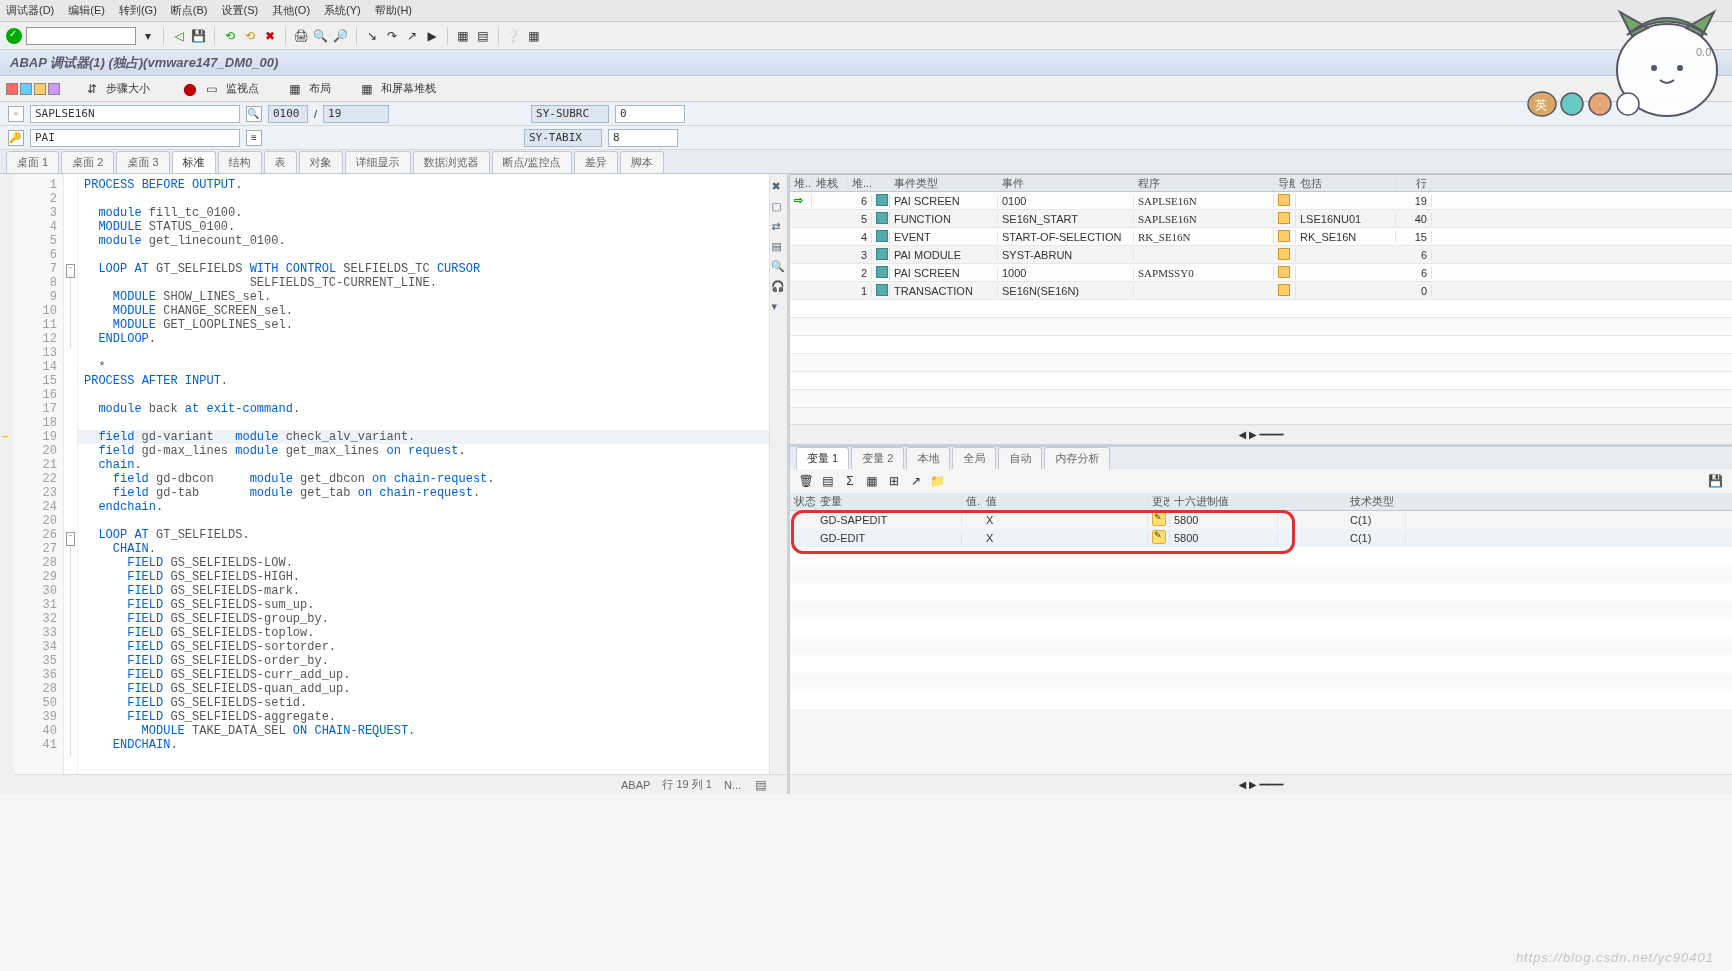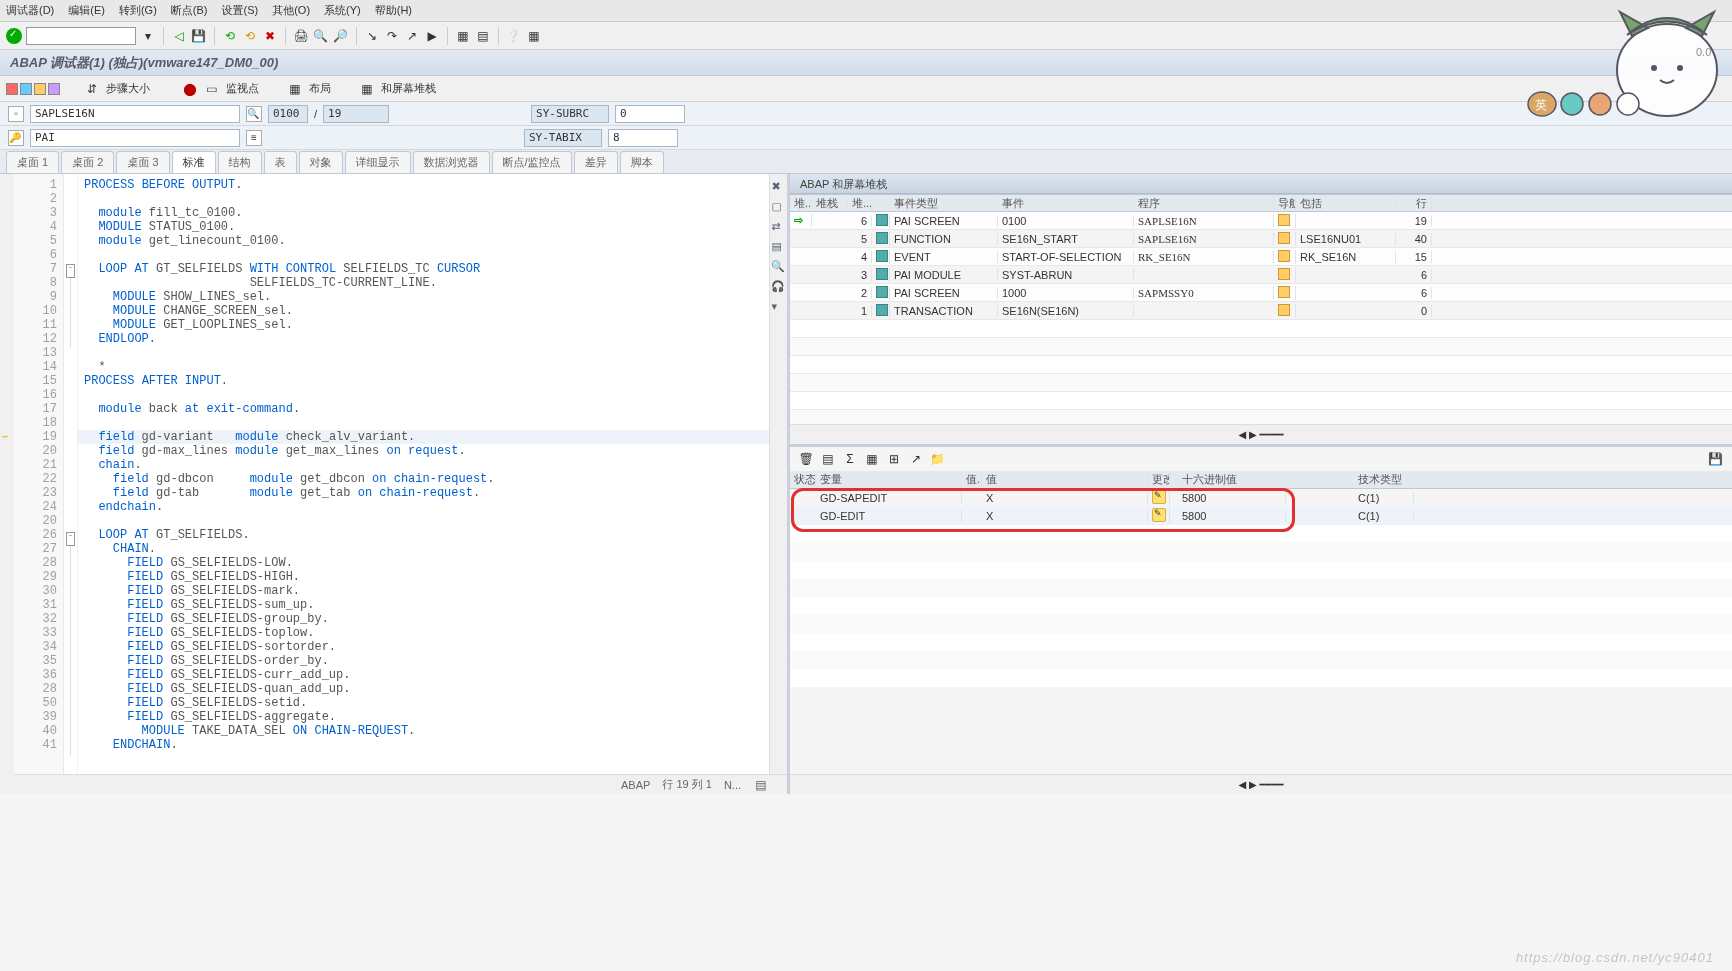--- a/index.html
+++ b/index.html
@@ -49,21 +49,21 @@
     .stk-cell { padding: 0 4px; border-right: 1px solid #e0e4ea; overflow: hidden; white-space: nowrap; }
     .c-arr { width: 22px; } .c-st { width: 36px; } .c-no { width: 24px; text-align: right; } .c-ico { width: 18px; } .c-et { width: 108px; } .c-ev { width: 136px; } .c-prog { width: 140px; font-family: Liberation Serif, serif; } .c-nav { width: 22px; } .c-inc { width: 100px; } .c-ln { width: 36px; text-align: right; }
     .stk-scroll { height: 20px; background: #f0f0f0; display: flex; align-items: center; justify-content: center; gap: 4px; font-size: 10px; border-top: 1px solid #ddd; }
     .var-pane { flex: 1; display: flex; flex-direction: column; border-top: 3px solid #c8d0dc; }
     .var-tabs { background: #e8ecf2; height: 22px; display: flex; align-items: flex-end; padding: 0 6px; }
     .var-toolbar { height: 24px; background: #f5f5f5; display: flex; align-items: center; padding: 0 8px; gap: 6px; }
     .var-table { flex: 1; position: relative; }
     .var-hdr, .var-row { display: flex; height: 18px; align-items: center; font-size: 11px; }
     .var-hdr { background: #e4e9f0; border-bottom: 1px solid #c0c8d4; color: #555; }
     .var-cell { padding: 0 4px; border-right: 1px solid #e0e4ea; overflow: hidden; white-space: nowrap; }
-    .v-st { width: 26px; } .v-name { width: 146px; } .v-g { width: 20px; } .v-val { width: 166px; } .v-ed { width: 22px; } .v-hex { width: 108px; margin-left: 8px; } .v-sp { width: 68px; } .v-tt { width: 60px; }
+    .v-st { width: 26px; } .v-name { width: 146px; } .v-g { width: 20px; } .v-val { width: 166px; } .v-ed { width: 22px; } .v-hex { width: 108px; } .v-sp { width: 68px; } .v-tt { width: 60px; }
     .red-ring { position: absolute; border: 3px solid #e03030; border-radius: 12px; pointer-events: none; z-index: 10; }
     .pencil { width: 14px; height: 14px; background: #ffe070; border: 1px solid #d0b040; border-radius: 2px; display: inline-block; position: relative; }
     .pencil::after { content: '✎'; font-size: 9px; position: absolute; left: 1px; top: -1px; }
     .side-icons { width: 18px; background: #f0f0f0; border-left: 1px solid #ddd; display: flex; flex-direction: column; gap: 6px; padding-top: 6px; align-items: center; }
     .side-icons span { width: 14px; height: 14px; cursor: pointer; font-size: 11px; color: #567; }
     .footer-url { position: absolute; right: 18px; bottom: 6px; color: #c4c4c4; font-size: 13px; font-style: italic; letter-spacing: 1px; }
     .cat-overlay { position: absolute; right: 0; top: 0; width: 230px; height: 130px; pointer-events: none; opacity: 0.92; }
     .stk-body { flex:1; overflow:hidden; }
     .var-row-hl { background: #eef3fa; }
   </style>
@@ -325,21 +325,20 @@
       <span>▤</span>
       <span>🔍</span>
       <span>🎧</span>
       <span>▾</span>
     </div>
   </div>
 
   <div class="right-pane">
 
     <div class="stack-table">
-      <div class="stack-title">ABAP 和屏幕堆栈</div>
       <div class="stk-hdr">
         <div class="stk-cell c-arr">堆...</div>
         <div class="stk-cell c-st">堆栈</div>
         <div class="stk-cell c-no">堆...</div>
         <div class="stk-cell c-ico"></div>
         <div class="stk-cell c-et">事件类型</div>
         <div class="stk-cell c-ev">事件</div>
         <div class="stk-cell c-prog">程序</div>
         <div class="stk-cell c-nav">导航</div>
         <div class="stk-cell c-inc">包括</div>
@@ -488,20 +487,28 @@
             <div class="stk-cell c-prog"></div>
             <div class="stk-cell c-nav"></div>
             <div class="stk-cell c-inc"></div>
             <div class="stk-cell c-ln"></div>
           </div>
         </div>
       <div class="stk-scroll">◀ ▶ ━━━━</div>
     </div>
 
     <div class="var-pane">
+      <div class="var-tabs">
+        <div class="tab active">变量 1</div>
+        <div class="tab">变量 2</div>
+        <div class="tab">本地</div>
+        <div class="tab">全局</div>
+        <div class="tab">自动</div>
+        <div class="tab">内存分析</div>
+      </div>
       <div class="var-toolbar">
         <span class="tb-icon">🗑</span>
         <span class="tb-icon">▤</span>
         <span class="tb-icon">Σ</span>
         <span class="tb-icon">▦</span>
         <span class="tb-icon">⊞</span>
         <span class="tb-icon">↗</span>
         <span class="tb-icon">📁</span>
         <span style="flex:1"></span>
         <span class="tb-icon">💾</span>

